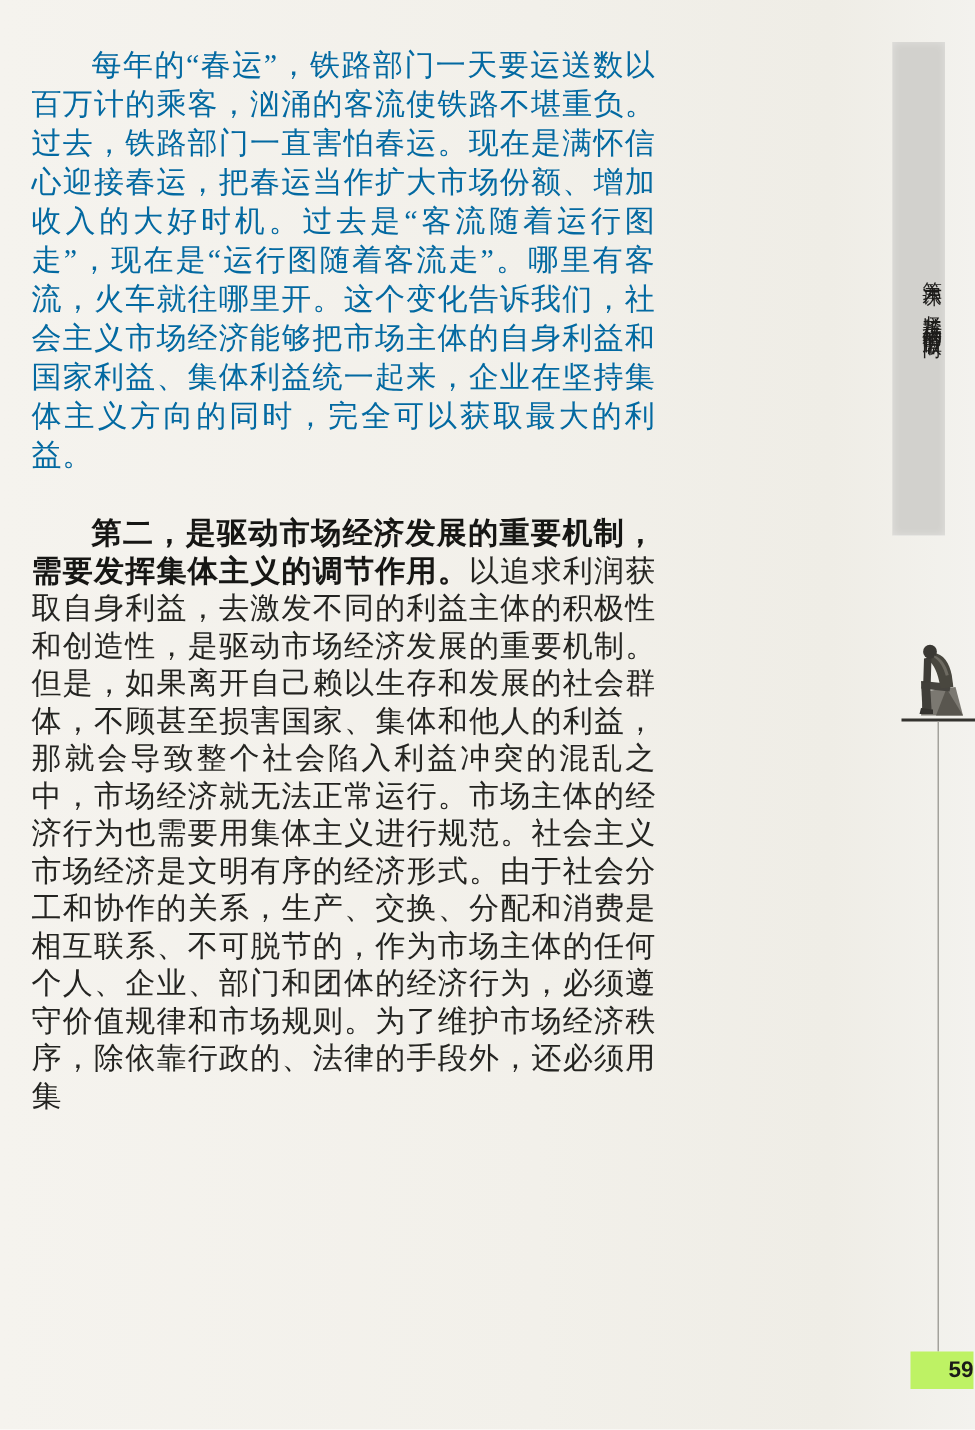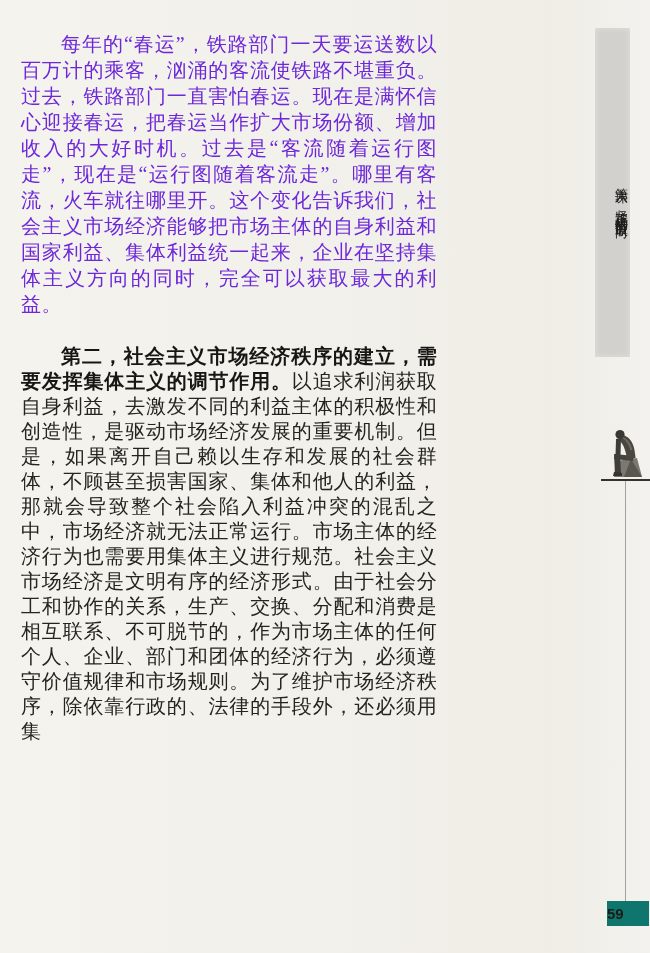--- a/index.html
+++ b/index.html
@@ -24,21 +24,21 @@
   .text-col p {
     font-size: 20px;
     line-height: 26px;
     text-align: justify;
     text-indent: 2em;
     letter-spacing: 0.5px;
   }
   p.kai {
     font-family: "Liberation Serif", serif;
     font-style: normal;
-    color: #6d28d9;
+    color: #0369a1;
   }
   p.song {
     margin-top: 27px;
     line-height: 25px;
     letter-spacing: 0.2px;
     color: #242421;
   }
   .bold-lead {
     font-family: "Liberation Sans", sans-serif;
     font-weight: bold;
@@ -97,38 +97,38 @@
     background: #a3a29c;
   }
 
   
   .page-num {
     position: absolute;
     left: 607px;
     top: 901px;
     width: 42px;
     height: 25px;
-    background: #0f766e;
+    background: #bef264;
     display: flex;
     align-items: center;
-    justify-content: flex-start;
+    justify-content: flex-end;
     font-family: "Liberation Sans", sans-serif;
     font-size: 15px;
     font-weight: 600;
     color: #1b1b19;
   }
 </style>
 </head>
 <body>
 
 <div class="page">
 
   <div class="text-col">
     <p class="kai">每年的“春运”，铁路部门一天要运送数以百万计的乘客，汹涌的客流使铁路不堪重负。过去，铁路部门一直害怕春运。现在是满怀信心迎接春运，把春运当作扩大市场份额、增加收入的大好时机。过去是“客流随着运行图走”，现在是“运行图随着客流走”。哪里有客流，火车就往哪里开。这个变化告诉我们，社会主义市场经济能够把市场主体的自身利益和国家利益、集体利益统一起来，企业在坚持集体主义方向的同时，完全可以获取最大的利益。</p>
-    <p class="song"><span class="bold-lead">第二，社会主义市场经济秩序的建立，需要发挥集体主义的调节作用。</span><span>以追求利润获取自身利益，去激发不同的利益主体的积极性和创造性，是驱动市场经济发展的重要机制。但是，如果离开自己赖以生存和发展的社会群体，不顾甚至损害国家、集体和他人的利益，那就会导致整个社会陷入利益冲突的混乱之中，市场经济就无法正常运行。市场主体的经济行为也需要用集体主义进行规范。社会主义市场经济是文明有序的经济形式。由于社会分工和协作的关系，生产、交换、分配和消费是相互联系、不可脱节的，作为市场主体的任何个人、企业、部门和团体的经济行为，必须遵守价值规律和市场规则。为了维护市场经济秩序，除依靠行政的、法律的手段外，还必须用集</span></p>
+    <p class="song"><span class="bold-lead">第二，是驱动市场经济发展的重要机制，需要发挥集体主义的调节作用。</span><span>以追求利润获取自身利益，去激发不同的利益主体的积极性和创造性，是驱动市场经济发展的重要机制。但是，如果离开自己赖以生存和发展的社会群体，不顾甚至损害国家、集体和他人的利益，那就会导致整个社会陷入利益冲突的混乱之中，市场经济就无法正常运行。市场主体的经济行为也需要用集体主义进行规范。社会主义市场经济是文明有序的经济形式。由于社会分工和协作的关系，生产、交换、分配和消费是相互联系、不可脱节的，作为市场主体的任何个人、企业、部门和团体的经济行为，必须遵守价值规律和市场规则。为了维护市场经济秩序，除依靠行政的、法律的手段外，还必须用集</span></p>
   </div>
 
   <div class="chapter-bar">
     <div class="chapter-bar-inner">
       <span>第六课</span>
         <span class="chapter-title">坚持正确的价值取向</span>
     </div>
   </div>
 
   <div class="statue">

